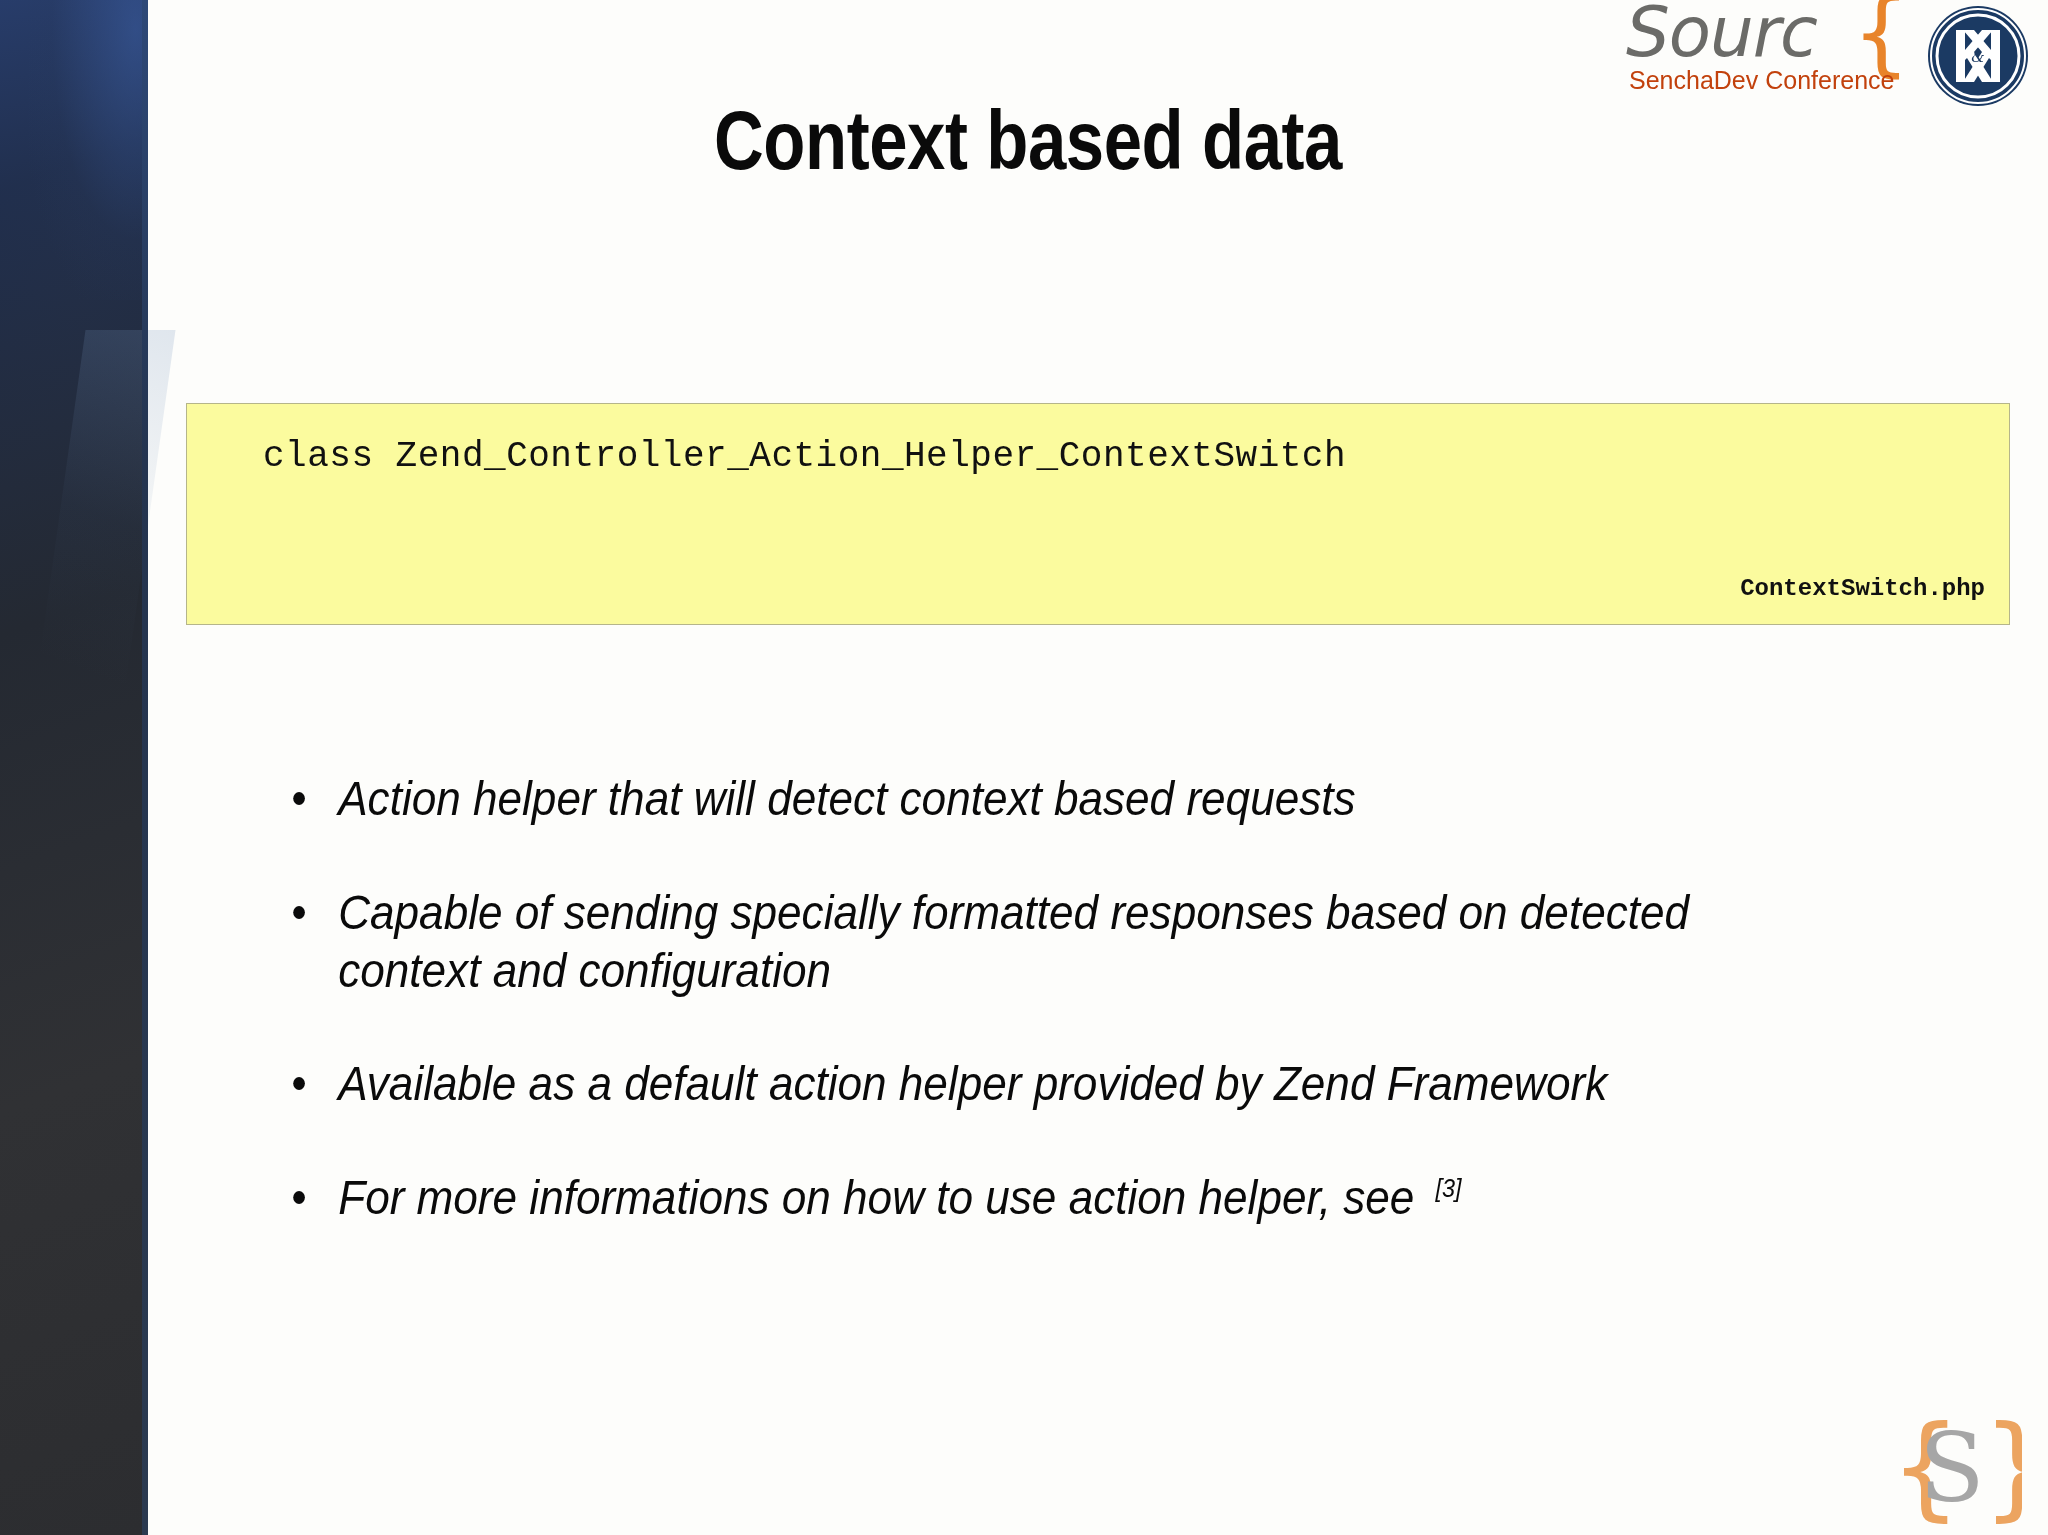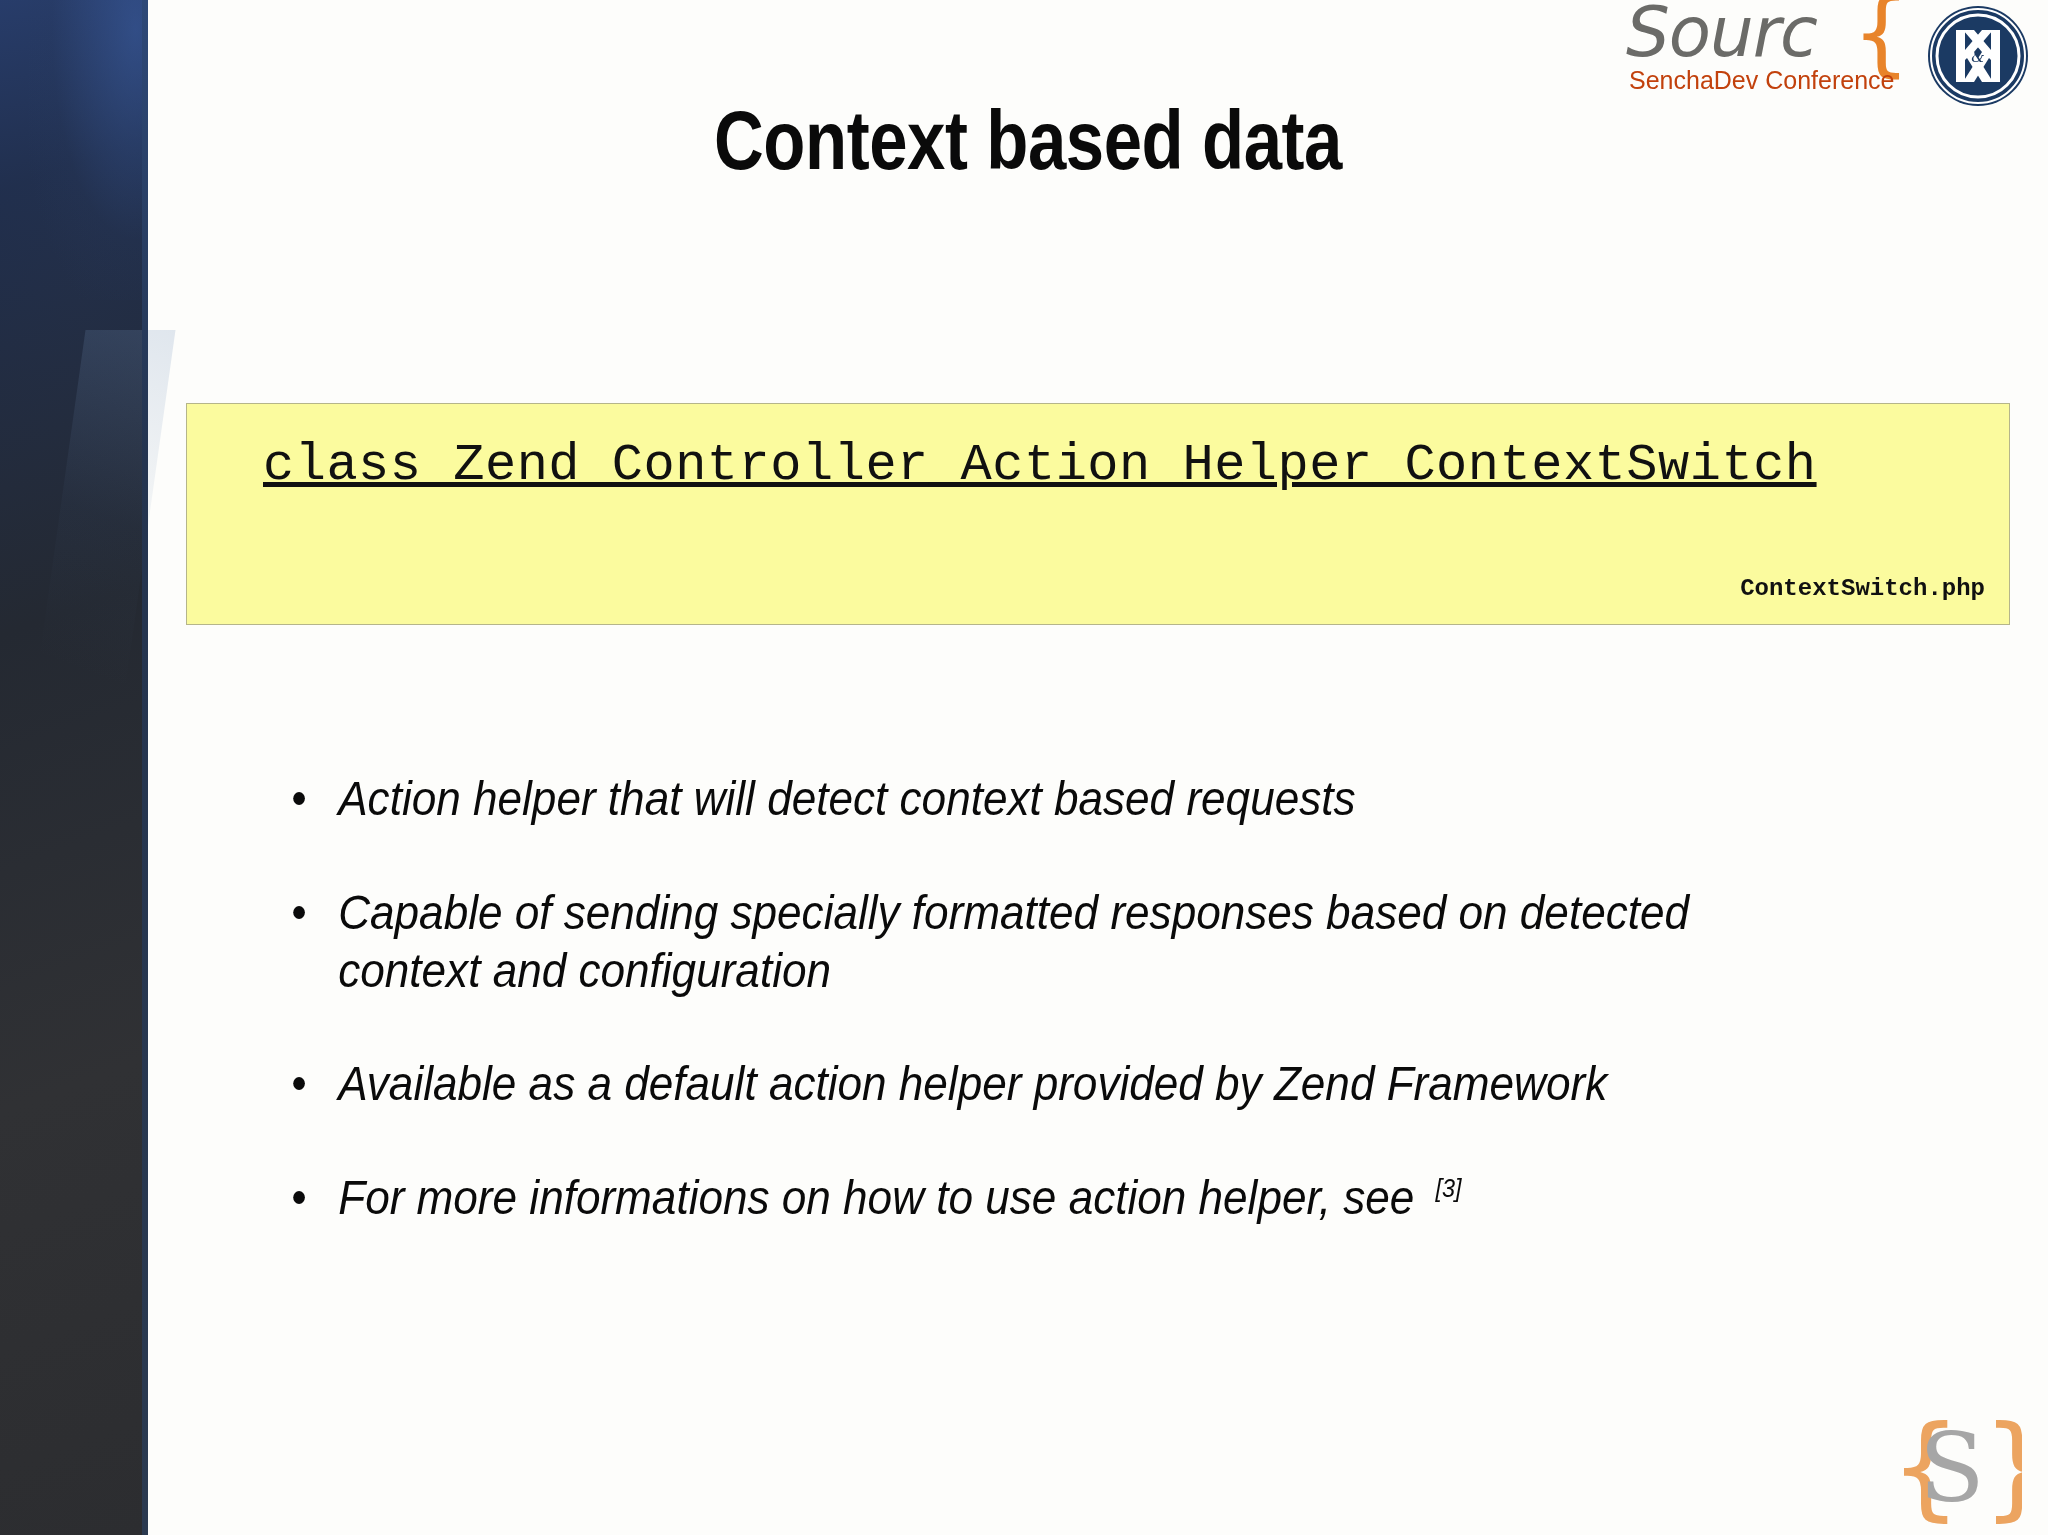--- a/index.html
+++ b/index.html
@@ -145,25 +145,24 @@
     height: 222px;
     background: #fbfb9e;
     border: 1px solid #b5b58a;
     box-sizing: border-box;
   }
   .code-line {
     position: absolute;
     left: 76px;
     top: 32px;
     font-family: "Liberation Mono", "DejaVu Sans Mono", monospace;
-    font-size: 52px;
+    font-size: 36px;
     color: #111111;
     letter-spacing: 0.5px;
     white-space: nowrap;
-    text-decoration: underline;
   }
   .code-file {
     position: absolute;
     right: 24px;
     bottom: 22px;
     font-family: "Liberation Mono", "DejaVu Sans Mono", monospace;
     font-size: 24px;
     font-weight: bold;
     color: #111111;
     white-space: nowrap;

